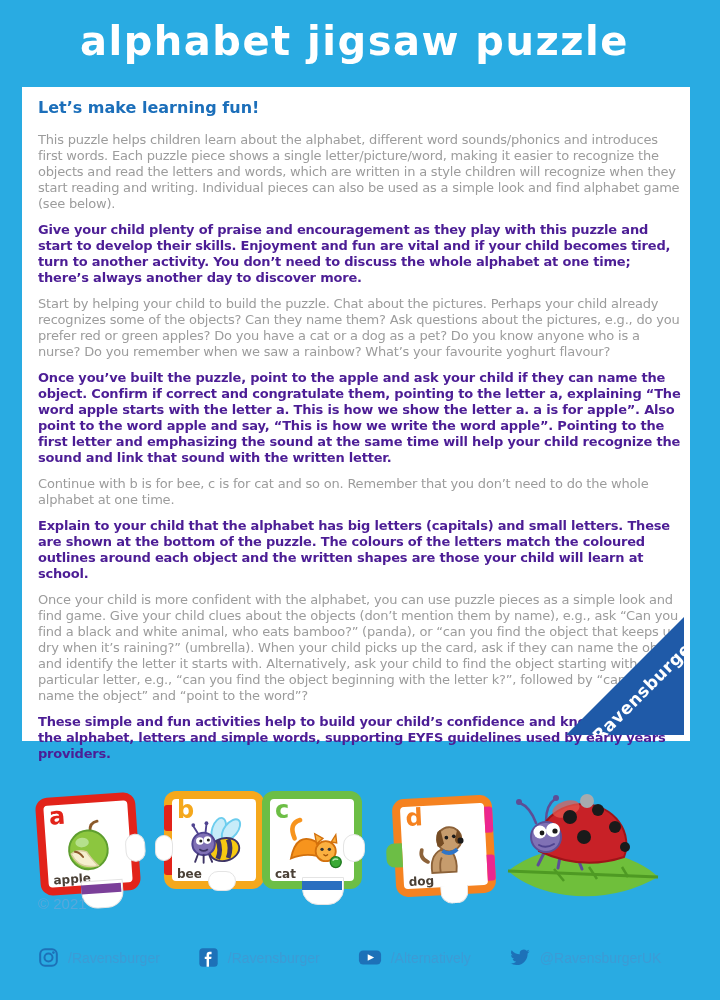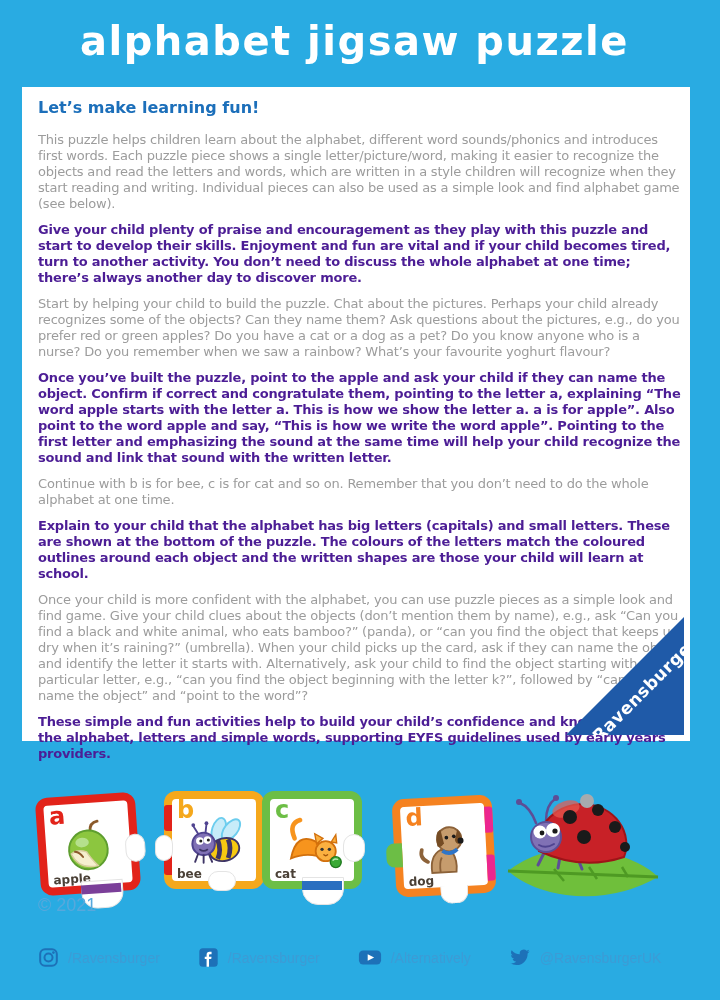--- a/index.html
+++ b/index.html
@@ -68,21 +68,21 @@
   .tab-under-a{left:32px;}
   .tab-under-a .band{background:#7B3F99;}
   .tab-under-c{left:32px;}
   .tab-under-c .band{background:#2A6FC0;}
 
   .ladybug{position:absolute;left:472px;top:-8px;}
 
   
   .copyright{
     position:absolute;left:16px;top:806px;
-    font-size:18px;line-height:1.42;color:#57A8DC;
+    font-size:15px;line-height:1.42;color:#57A8DC;
     font-family:"Liberation Sans","DejaVu Sans",sans-serif;
   }
   .social{
     position:absolute;left:16px;top:860px;display:flex;align-items:center;
   }
   .social-item{display:flex;align-items:center;margin-right:38px;}
   .social-item .s-icon{color:#1D71B8;margin-right:9px;display:block;}
   .social-item .handle{
     font-size:14px;color:#3D9BD5;
     font-family:"Liberation Sans","DejaVu Sans",sans-serif;

